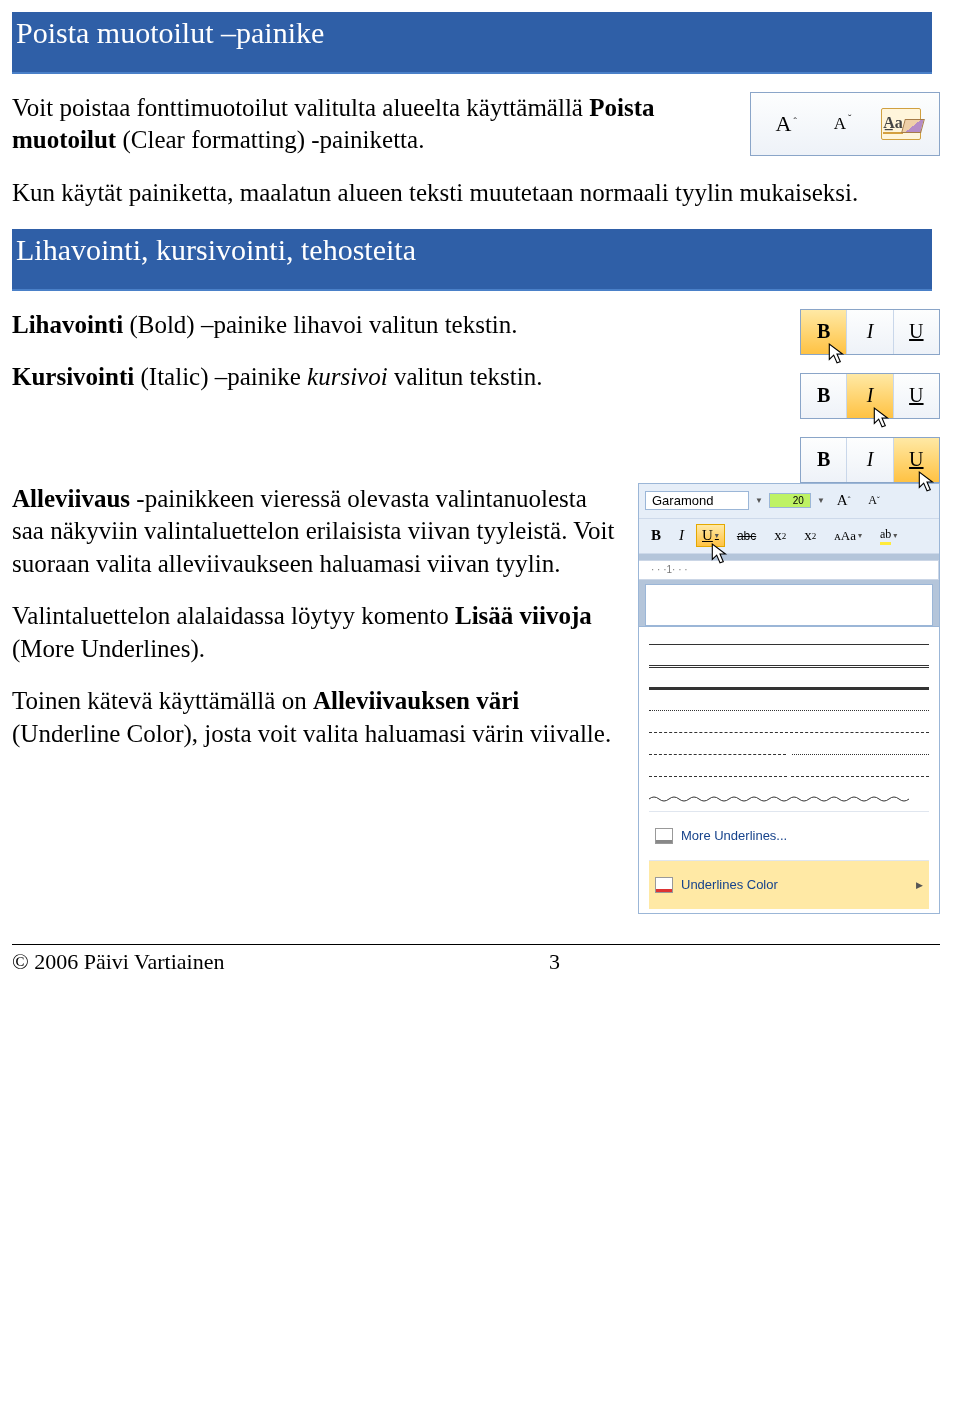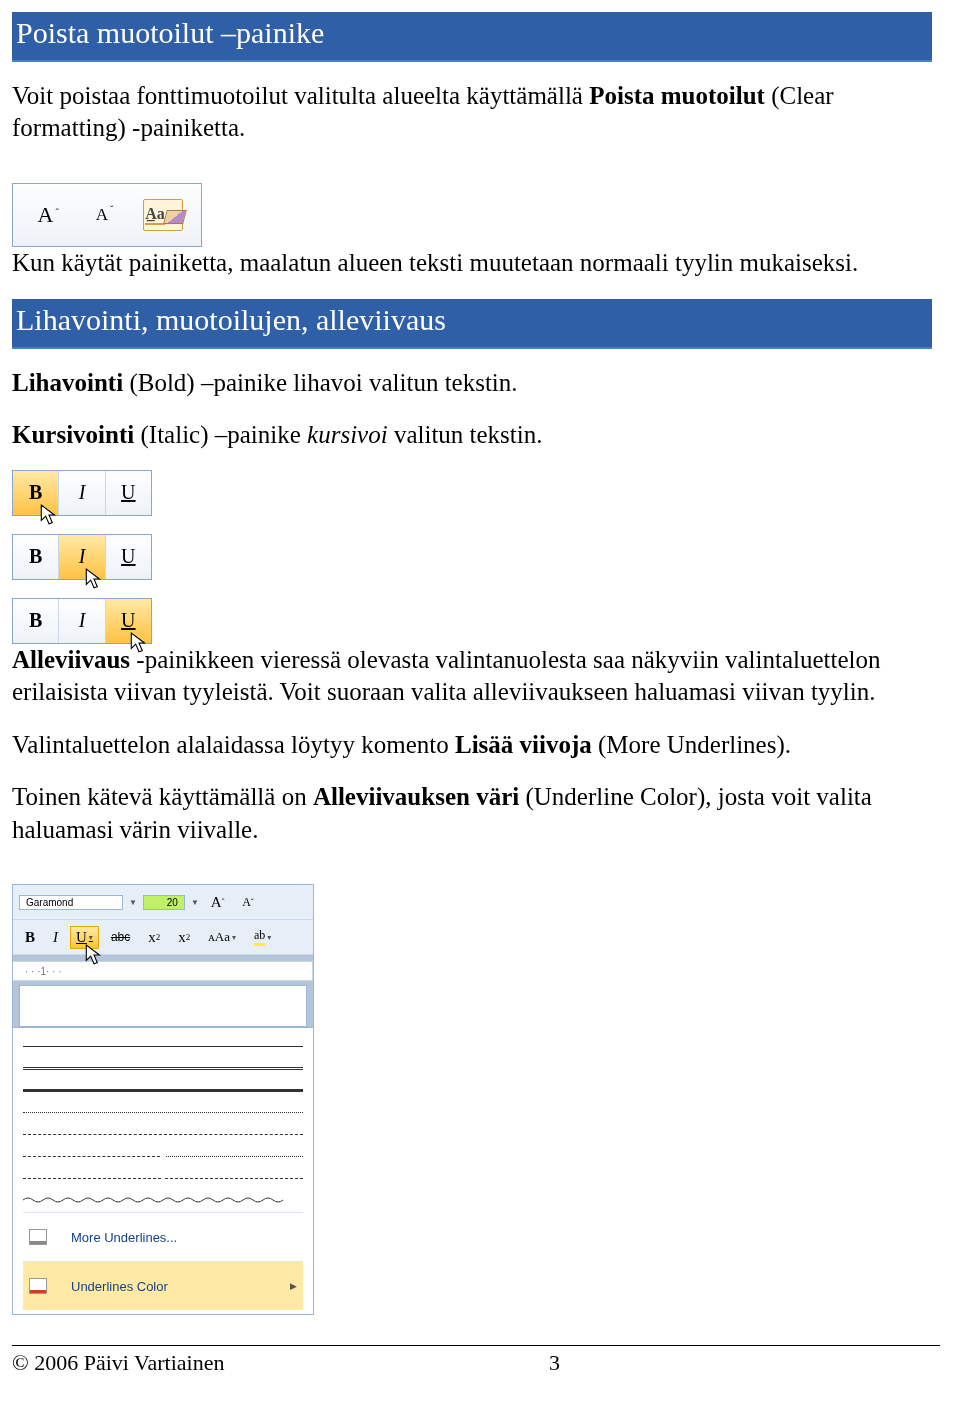--- a/index.html
+++ b/index.html
@@ -8,27 +8,27 @@
     color: #000;
     margin: 0;
     padding: 12px 20px 0 12px;
     width: 960px;
     box-sizing: border-box;
     background: #fff;
   }
   .heading-bar {
     background: #2f5fa7;
     color: #fff;
-    padding: 2px 8px 8px 4px;
+    padding: 2px 8px 20px 4px;
     font-size: 30px;
     margin: 0 8px 18px 0;
     border-bottom: 2px solid #4a80c8;
     line-height: 1.25;
   }
-  .row { display: flex; align-items: flex-start; gap: 18px; flex-direction: column; }
+  .row { display: flex; align-items: flex-start; gap: 18px; }
   .col-text { flex: 1; }
   p { margin: 0 0 20px 0; line-height: 1.3; }
   .thumb {
     border: 1px solid #8aa5c8;
     background: linear-gradient(#fdfefe,#eef2f8);
     box-sizing: border-box;
     flex-shrink: 0;
   }
   
   .thumb1 { width: 190px; height: 64px; display:flex; align-items:center; justify-content:space-around; padding:4px 6px; }
@@ -62,38 +62,38 @@
   }
   .cursor-arrow svg { width:100%; height:100%; }
   
   .panel {
     width: 300px; border:1px solid #9bb6d7; background:#e6eef8;
     font-family: "Segoe UI", Tahoma, sans-serif; font-size:14px;
     flex-shrink:0;
   }
   .panel .rrow { display:flex; align-items:center; height:30px; padding:2px 6px; gap:6px; }
   .panel .rrow.top { border-bottom:1px solid #cdd9ea; }
-  .panel .fontname { background:#fff; border:1px solid #9bb6d7; padding:1px 6px; font-size:10px; width:90px;}
+  .panel .fontname { background:#fff; border:1px solid #9bb6d7; padding:1px 6px; font-size:13px; width:90px;}
   .panel .fontsize { background:#bef264; border:1px solid #9bb6d7; padding:1px 6px; font-size:10px; width:28px; text-align:right;}
   .panel .mini { display:flex; align-items:center; font-family:"Times New Roman",serif; font-size:15px; padding:2px 5px; border:1px solid transparent;}
   .panel .mini.b{font-weight:bold;} .panel .mini.i{font-style:italic;}
   .panel .mini.u{text-decoration:underline;}
   .panel .mini.active { background: linear-gradient(#ffe9a5,#ffc243); border:1px solid #e4a800;}
   .panel .mini.abc{font-size:12px; text-decoration:line-through; font-family:Tahoma,sans-serif;}
   .panel .mini.aa{font-size:13px;}
   .panel .tri { font-size:8px; color:#555; margin-left:2px;}
   .panel .drop {
     background:#fff; border-top:1px solid #9bb6d7; padding:6px 10px 4px 10px;
   }
   .panel .ul-sample {
     height:20px; display:flex; align-items:center; margin:2px 0;
   }
   .panel .ul-line { flex:1; border-bottom-width:1px; border-bottom-color:#333; }
   .panel .footer-item {
-    display:flex; align-items:center; gap:24px; padding:16px 6px; font-size:13px; color:#15428b;
+    display:flex; align-items:center; gap:8px; padding:16px 6px; font-size:13px; color:#15428b;
     border-top:1px solid #e0e6ef;
   }
   .panel .footer-item:first-of-type { border-top:1px solid #cdd9ea; margin-top:4px; padding-top:6px;}
   .panel .footer-item.hover { background:#ffe9a5; }
   .panel .swatch {
     width:16px; height:14px; background:#fff; border:1px solid #999;
     display:flex; align-items:flex-end;
   }
   .panel .swatch .bar{height:3px;width:100%;}
   .ruler { height:18px; background:#fff; border:1px solid #cbd6e6; border-left:0; font-size:10px; color:#777; padding-left:12px; display:flex; align-items:center;}
@@ -125,21 +125,21 @@
     </div>
     <div class="clearfmt">
       <span class="aa">A̲a</span>
       <span class="eraser"></span>
     </div>
   </div>
 </div>
 
 <p>Kun käytät painiketta, maalatun alueen teksti muutetaan normaali tyylin mukaiseksi.</p>
 
-<div class="heading-bar">Lihavointi, muotoilujen, alleviivaus</div>
+<div class="heading-bar">Lihavointi, kursivointi, tehosteita</div>
 
 <div class="row">
   <div class="col-text">
     <p style="margin-bottom:20px;">
       <span class="bold">Lihavointi</span><span> (Bold) –painike lihavoi valitun tekstin.</span>
     </p>
     <p style="margin-bottom:0;">
       <span class="bold">Kursivointi</span><span> (Italic) –painike </span><span class="ital">kursivoi</span><span> valitun tekstin.</span>
     </p>
   </div>

